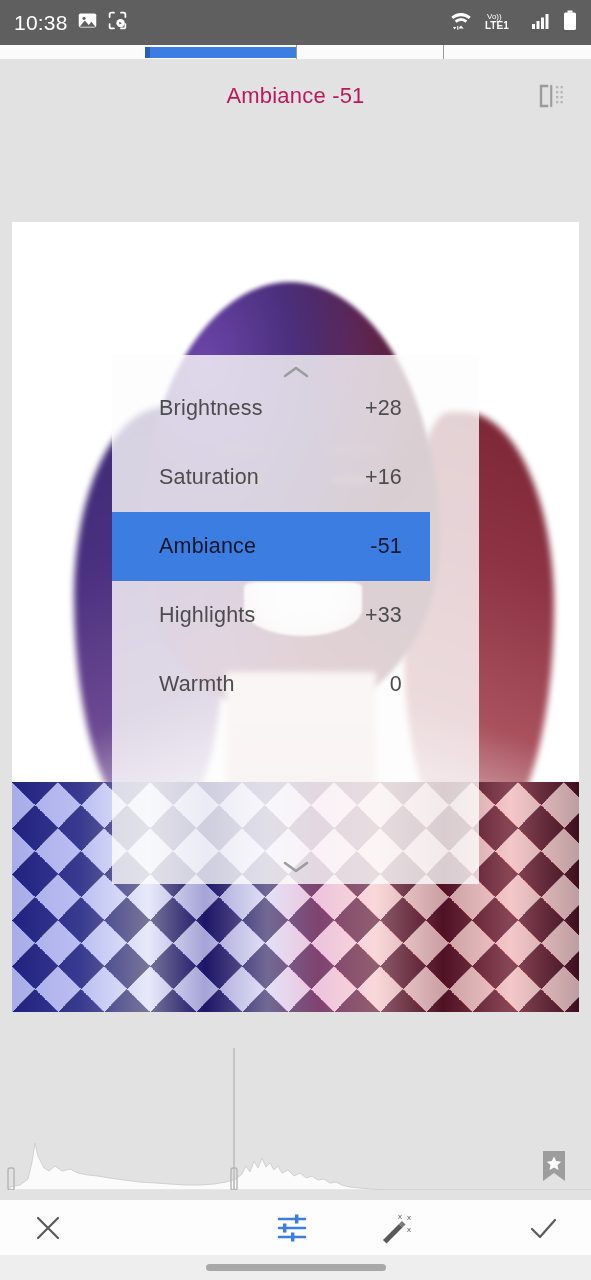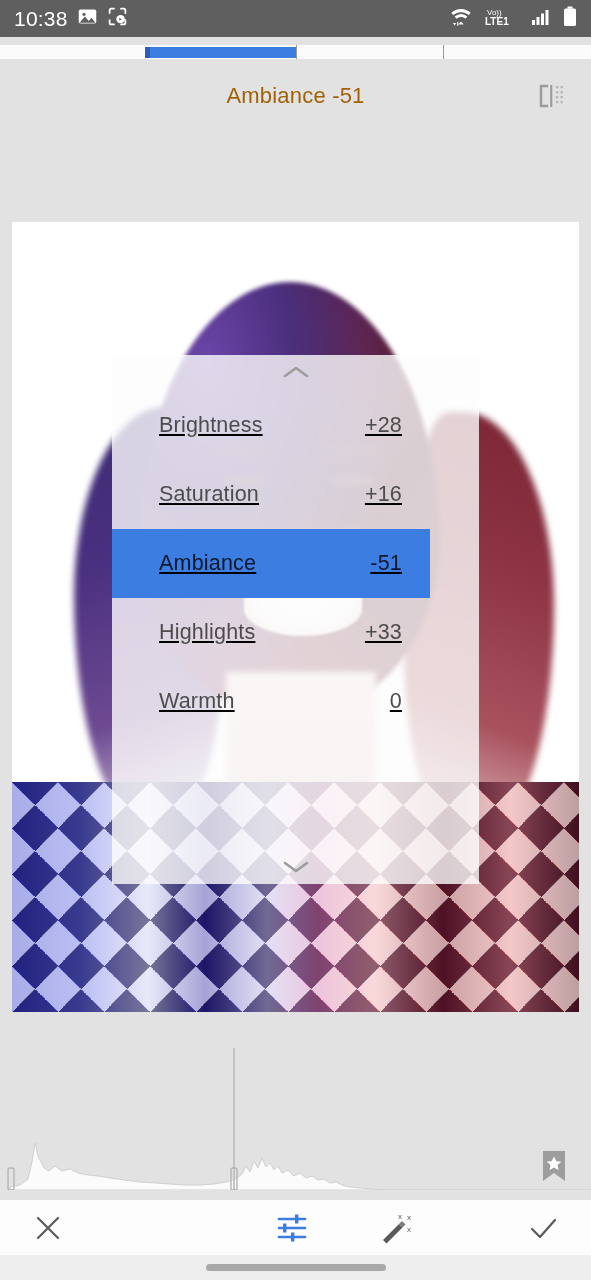--- a/index.html
+++ b/index.html
@@ -5,21 +5,21 @@
   * { margin:0; padding:0; box-sizing:border-box; }
   html,body { width:591px; height:1280px; overflow:hidden; }
   body {
     font-family:"Liberation Sans", sans-serif;
     background:#e2e2e2;
     position:relative;
   }
 
   
   #status-bar {
-    position:absolute; left:0; top:0; width:591px; height:37px;
+    position:absolute; left:0; top:0; width:591px; height:45px;
     background:#5f5f5f; color:#ffffff;
     display:flex; align-items:center; justify-content:space-between;
     padding:0 14px;
   }
   #status-left { display:flex; align-items:center; gap:9px; }
   #clock { font-size:21px; letter-spacing:.2px; font-weight:400; }
   #status-right { display:flex; align-items:flex-start; gap:12px; }
   .sicon { display:block; }
 
   
@@ -39,21 +39,21 @@
     position:absolute; top:0px; width:1px; height:14px; background:#9a9a9a;
   }
 
   
   #title-bar {
     position:absolute; left:0; top:59px; width:591px; height:73px;
     background:#e2e2e2;
     display:flex; align-items:center; justify-content:center;
   }
   #page-title {
-    font-size:22px; color:#a16207; letter-spacing:.2px;
+    font-size:22px; color:#be185d; letter-spacing:.2px;
   }
   #compare-button {
     position:absolute; right:18px; top:50%; transform:translateY(-50%);
     width:44px; height:44px; display:flex; align-items:center; justify-content:center;
   }
 
   
   #photo-area {
     position:absolute; left:12px; top:222px; width:567px; height:790px;
     background:#ffffff; overflow:hidden;
@@ -141,21 +141,21 @@
   #adjust-panel {
     position:absolute; left:112px; top:355px; width:367px; height:529px;
     background:rgba(252,252,252,.80);
     z-index:6;
   }
   .panel-chevron {
     width:100%; height:26px; display:flex; align-items:center; justify-content:center;
   }
   #panel-chevron-up { margin-top:4px; }
   #panel-chevron-down { position:absolute; bottom:4px; left:0; }
-  .adj-list { position:absolute; left:0; top:36px; width:318px;text-decoration:underline; }
+  .adj-list { position:absolute; left:0; top:19px; width:318px; }
   .adj-row {
     height:69px; display:flex; align-items:center; justify-content:space-between;
     padding:0 28px 0 47px;
     font-size:21.5px; color:#4c4c4c; letter-spacing:.2px;
   }
   .adj-row.selected {
     background:#3b7de0; color:#0f172a;
   }
   .adj-label { white-space:nowrap; }
   .adj-value { white-space:nowrap; }

